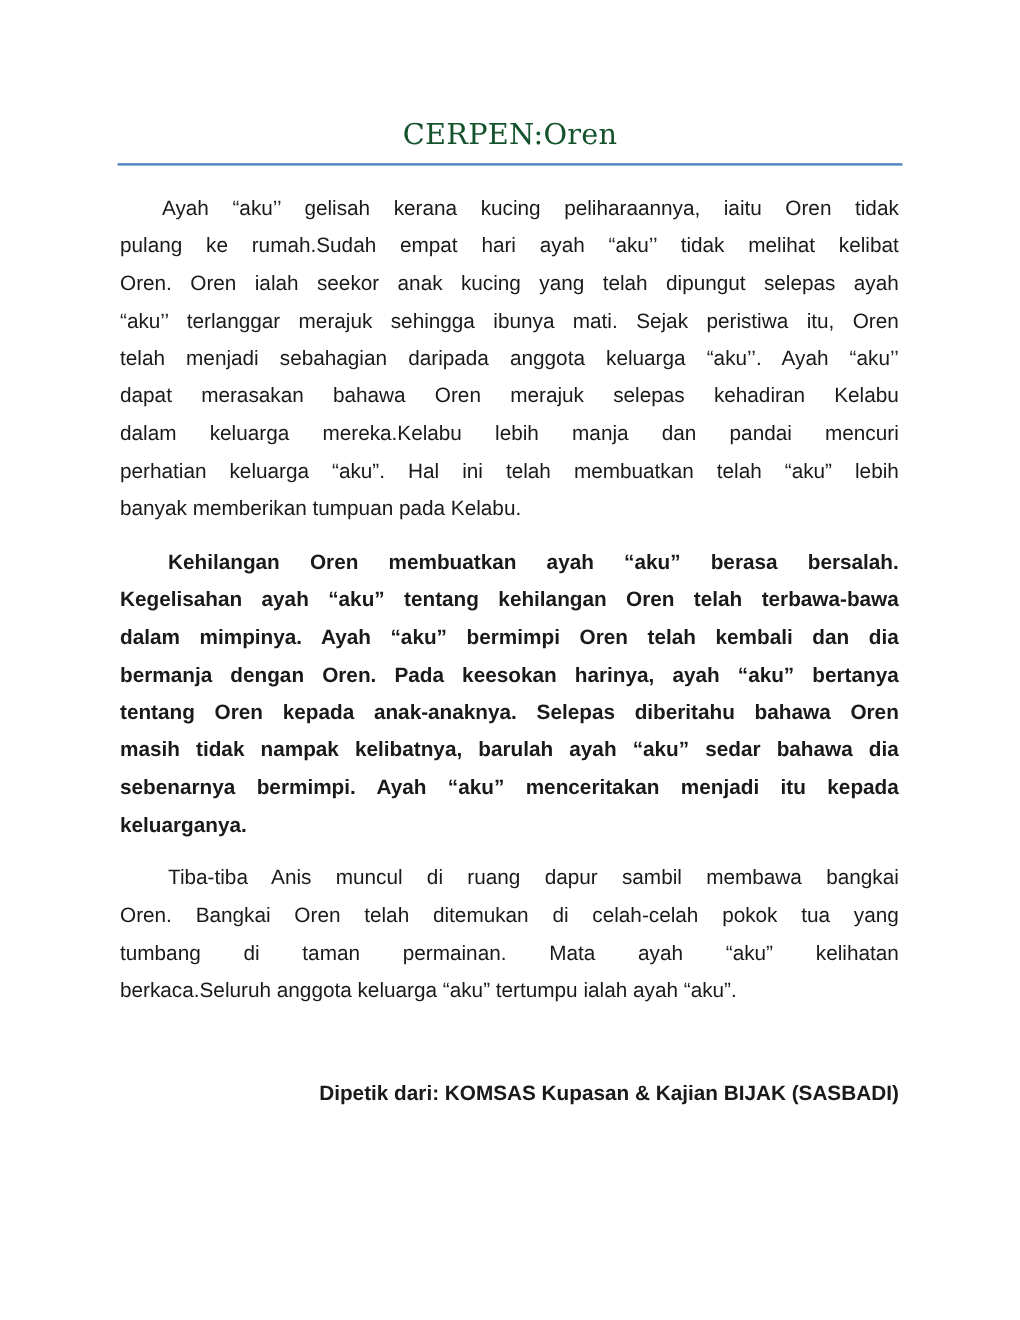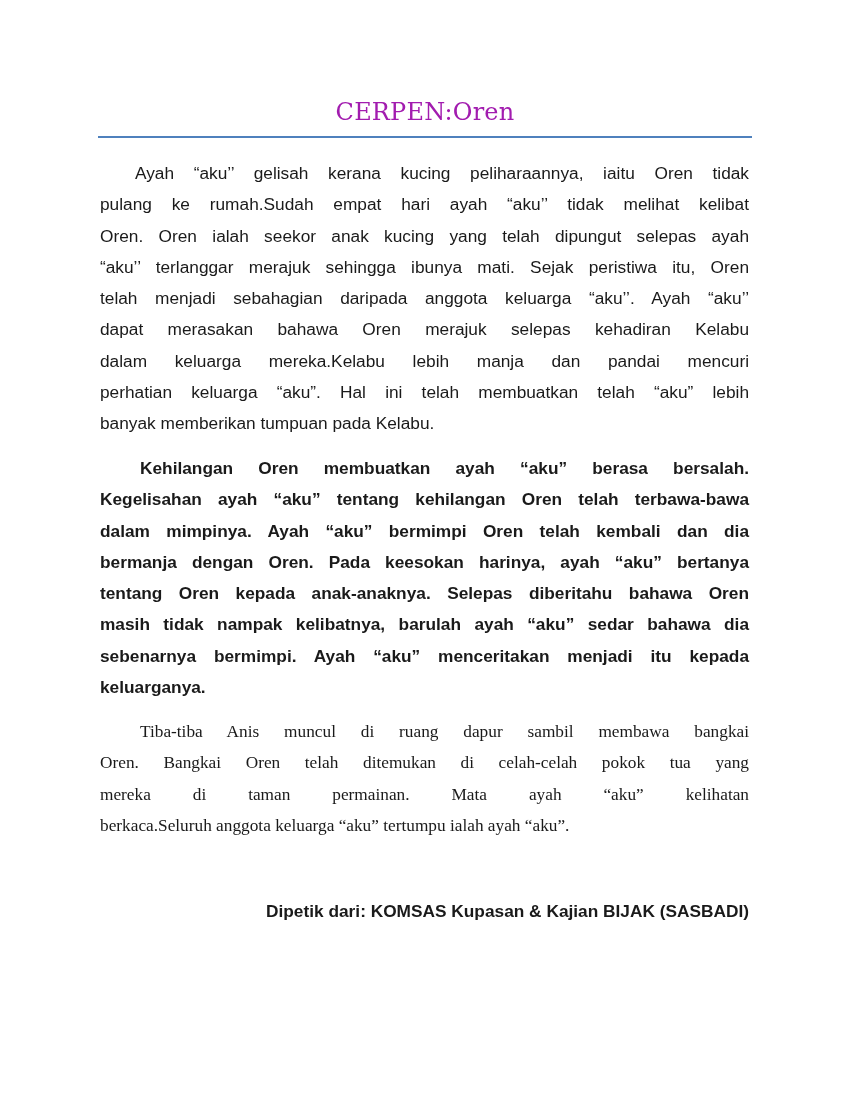--- a/index.html
+++ b/index.html
@@ -1,21 +1,21 @@
 <!DOCTYPE html>
 <html><head>
 <meta charset="utf-8">
 <style>
   html, body { margin: 0; padding: 0; background: #ffffff; }
   body { width: 850px; height: 1100px; position: relative; overflow: hidden; }
   .page { position: absolute; left: 0; top: 0; width: 850px; height: 1100px; background: #fff; }
   .title {
     position: absolute; left: 98px; width: 654px; top: 98px;
     text-align: center; font-family: "DejaVu Serif", serif; font-size: 24px;
-    color: #a21caf; letter-spacing: 0.2px;
+    color: #14532d; letter-spacing: 0.2px;
   }
   .rule { position: absolute; left: 98px; width: 654px; top: 136px; height: 0; border-top: 2px solid #4f81bd; }
   .body-text {
     position: absolute; left: 100px; width: 649px;
     font-family: "Liberation Sans", sans-serif; font-size: 17.3px; color: #1a1a1a;
   }
   .para { position: absolute; left: 0; width: 649px; }
   .line {
     display: block; height: 31.3px; line-height: 31.3px;
     text-align: justify; text-align-last: justify; white-space: nowrap;
@@ -53,22 +53,22 @@
       <span class="line indent2">Kehilangan Oren membuatkan ayah “aku” berasa bersalah.</span>
       <span class="line">Kegelisahan ayah “aku” tentang kehilangan Oren telah terbawa-bawa</span>
       <span class="line">dalam mimpinya. Ayah “aku” bermimpi Oren telah kembali dan dia</span>
       <span class="line">bermanja dengan Oren. Pada keesokan harinya, ayah “aku” bertanya</span>
       <span class="line">tentang Oren kepada anak-anaknya. Selepas diberitahu bahawa Oren</span>
       <span class="line">masih tidak nampak kelibatnya, barulah ayah “aku” sedar bahawa dia</span>
       <span class="line">sebenarnya bermimpi. Ayah “aku” menceritakan menjadi itu kepada</span>
       <span class="line last">keluarganya.</span>
     </div>
 
-    <div class="para" style="top:716px;font-family:Liberation Serif, serif;">
+    <div class="para" style="top:716px;">
       <span class="line indent2">Tiba-tiba Anis muncul di ruang dapur sambil membawa bangkai</span>
       <span class="line">Oren. Bangkai Oren telah ditemukan di celah-celah pokok tua yang</span>
-      <span class="line">mereka di taman permainan. Mata ayah “aku” kelihatan</span>
+      <span class="line">tumbang di taman permainan. Mata ayah “aku” kelihatan</span>
       <span class="line last">berkaca.Seluruh anggota keluarga “aku” tertumpu ialah ayah “aku”.</span>
     </div>
   </div>
 
   <div class="source">Dipetik dari: KOMSAS Kupasan &amp; Kajian BIJAK (SASBADI)</div>
 </div>
 
 </body></html>

